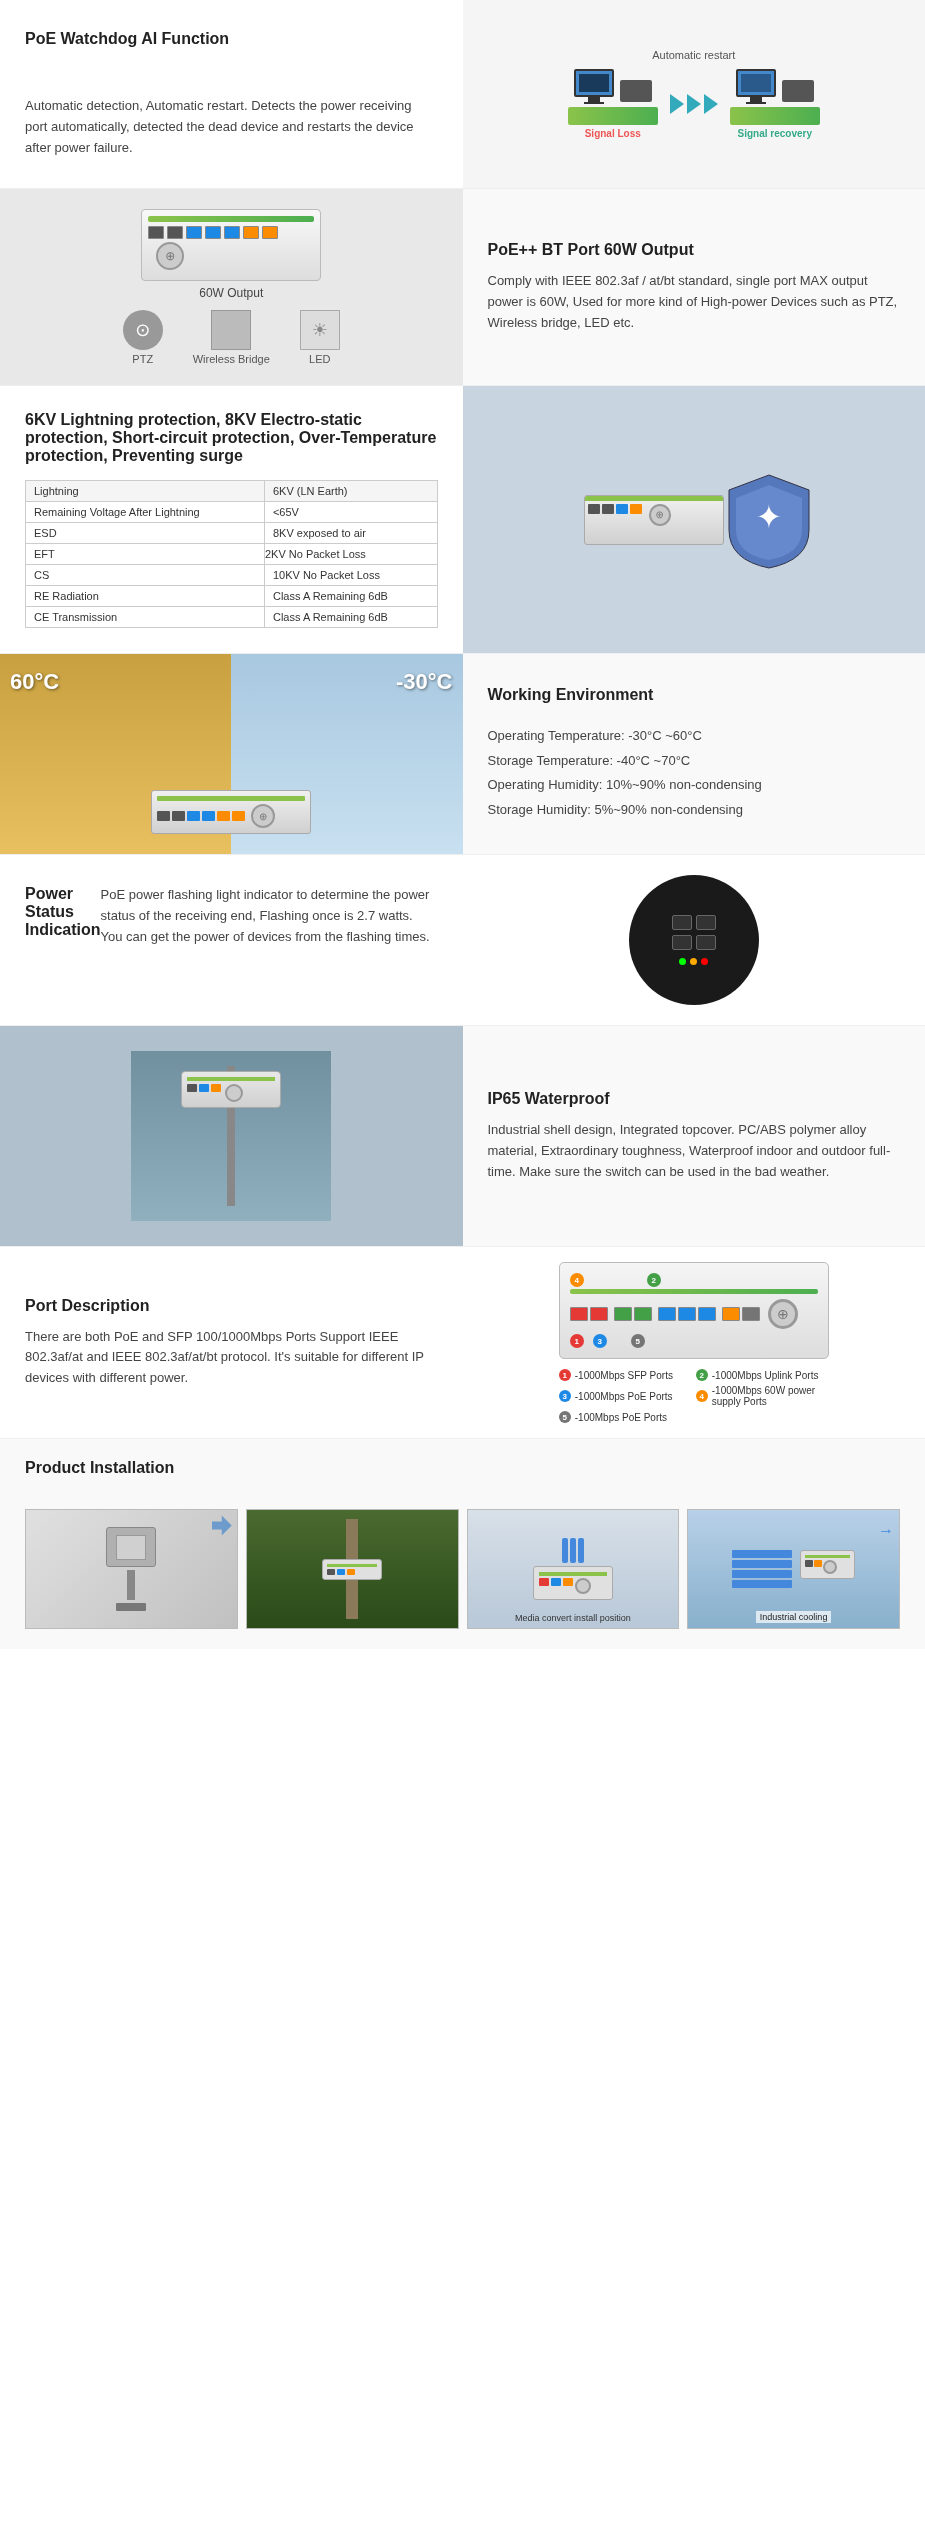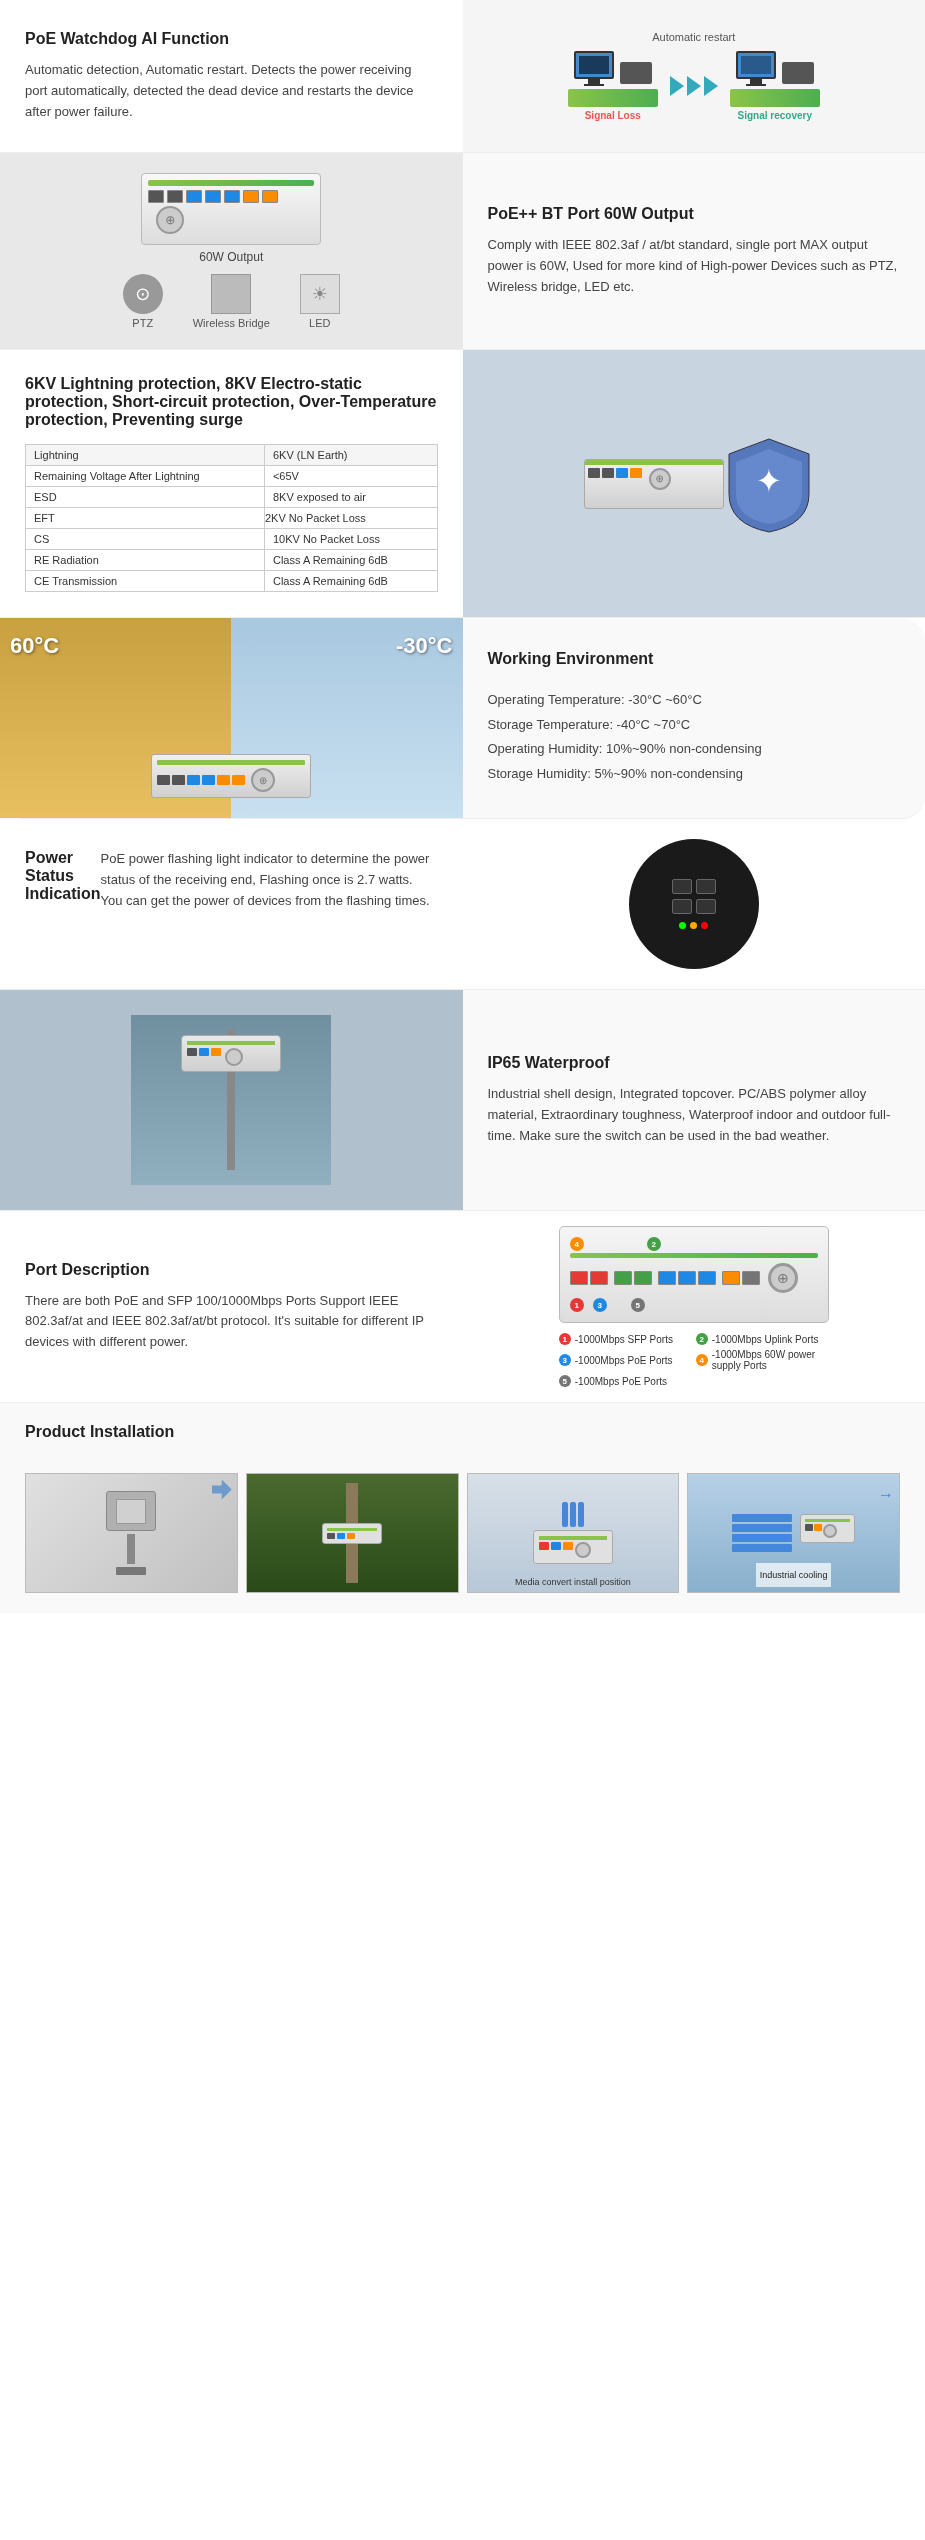--- a/index.html
+++ b/index.html
@@ -8,36 +8,36 @@
     .section { display: flex; width: 100%; }
     .half { width: 50%; }
     .left-half { padding: 30px 25px; }
     .right-half { padding: 30px 25px; }
 
     h2 { font-size: 16px; font-weight: bold; margin-bottom: 12px; color: #222; }
     p { font-size: 13px; line-height: 1.6; color: #444; }
 
     
     .sec1 { border-bottom: 1px solid #eee; }
-    .sec1 .left-half { display: flex; flex-direction: column; justify-content: center; }
+    .sec1 .left-half { display: flex; flex-direction: column; justify-content: center; gap: 36px; }
     .sec1 .right-half { display: flex; flex-direction: column; align-items: center; justify-content: center; }
 
     
     .sec2 { border-bottom: 1px solid #eee; background: #f9f9f9; }
     .sec2 .right-half { display: flex; flex-direction: column; justify-content: center; }
 
     
     .sec3 { border-bottom: 1px solid #eee; }
     .sec3 .left-half { padding: 25px; }
 
     .protection-table { width: 100%; border-collapse: collapse; margin-top: 15px; font-size: 12px; }
     .protection-table th, .protection-table td { border: 1px solid #ccc; padding: 4px 8px; }
 
     
-    .sec4 { border-bottom: 1px solid #eee; background: #f9f9f9; border-radius: 23px; }
+    .sec4 { border-bottom: 1px solid #eee; background: #f9f9f9; }
     .sec4 .right-half { padding: 30px 25px; display: flex; flex-direction: column; justify-content: center; }
 
     
     .sec5 { border-bottom: 1px solid #eee; }
     .sec5 .left-half { display: flex; justify-content: center; }
 
     
     .sec6 { border-bottom: 1px solid #eee; background: #f9f9f9; }
     .sec6 .right-half { padding: 30px 25px; display: flex; flex-direction: column; justify-content: center; }
 
@@ -416,16 +416,16 @@
           <div style="height:3px; background:#8bc34a; margin-bottom:2px;"></div>
           <div style="display:flex; gap:1px;">
             <div style="width:8px;height:7px;background:#555;border-radius:1px;"></div>
             <div style="width:8px;height:7px;background:#fb8c00;border-radius:1px;"></div>
             <div style="width:14px;height:14px;border-radius:50%;border:2px solid #999;background:#ccc;"></div>
           </div>
         </div>
       </div>
 
       <div style="position:absolute; top:10px; right:5px; color:#4488dd; font-size:16px;">→</div>
-      <div style="position:absolute; bottom:5px; font-size:9px; color:#222; text-align:center; background:rgba(255,255,255,0.7); padding:7px 4px;">Industrial cooling</div>
+      <div style="position:absolute; bottom:5px; font-size:9px; color:#222; text-align:center; background:rgba(255,255,255,0.7); padding:1px 4px;">Industrial cooling</div>
     </div>
   </div>
 </div>
 
 </body></html>

